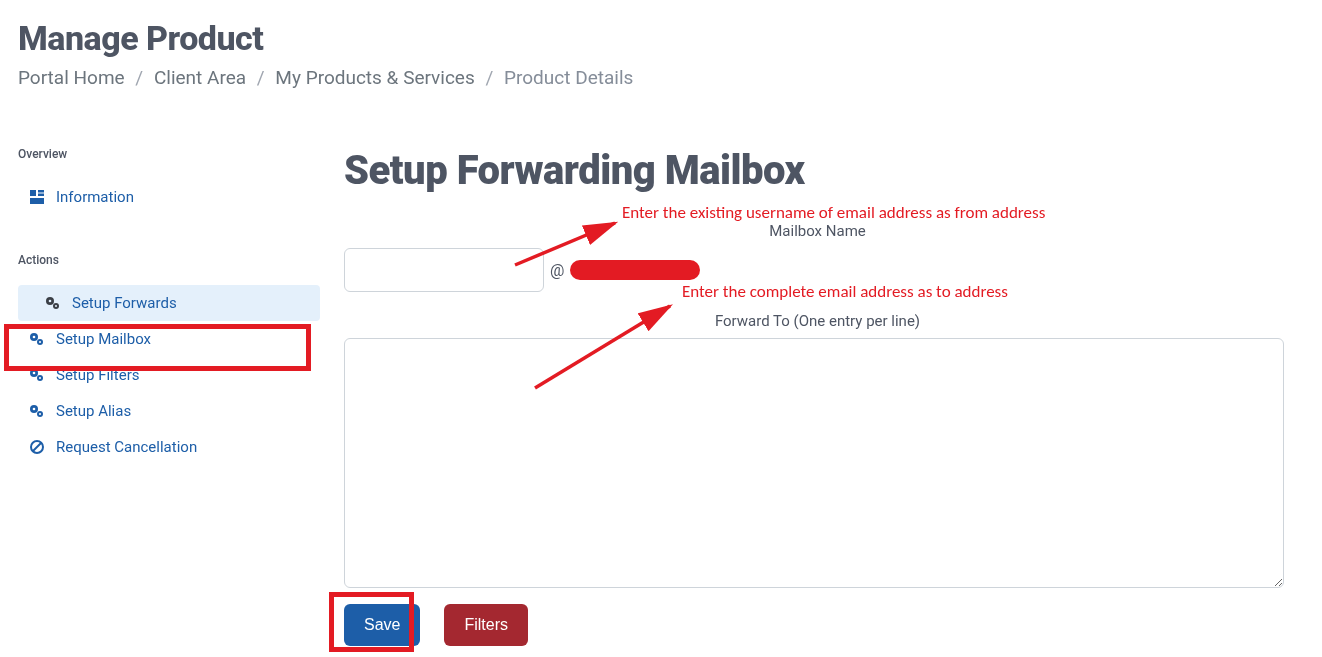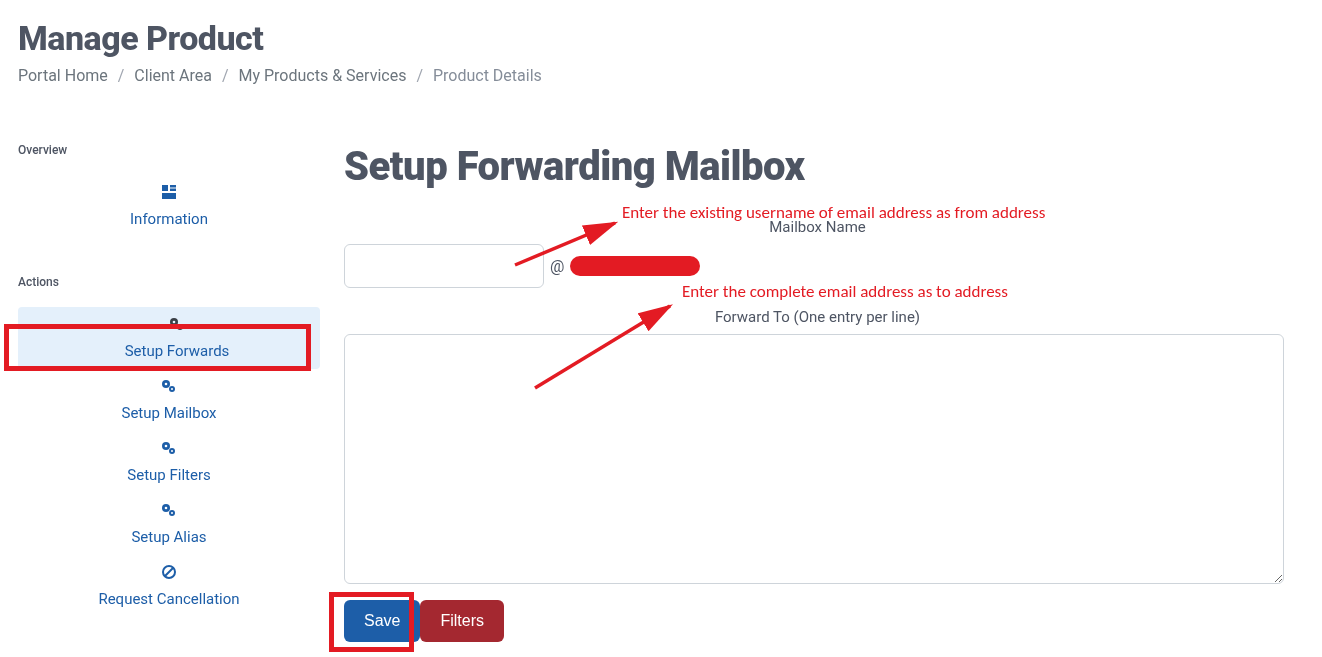--- a/index.html
+++ b/index.html
@@ -16,21 +16,21 @@
   .page-title {
     font-size: 34px;
     font-weight: 800;
     color: #4e5563;
     margin: 18px 0 8px 18px;
     letter-spacing: -0.5px;
   }
 
   .breadcrumb {
     margin: 8px 0 0 18px;
-    font-size: 16px;
+    font-size: 19px;
     color: #6c757d;
   }
   .breadcrumb a { color: #6c757d; text-decoration: none; }
   .breadcrumb .sep { margin: 0 6px; color: #a0a6b0; }
   .breadcrumb .current { color: #858d99; }
 
   .layout {
     display: flex;
     margin-top: 58px;
   }
@@ -49,21 +49,20 @@
 
   .side-item {
     display: flex;
     align-items: center;
     gap: 10px;
     padding: 9px 10px;
     font-size: 15px;
     color: #1d5ea8;
     cursor: pointer;
     border-radius: 4px;
-    flex-direction: column;
   }
   .side-item .icon { width: 18px; display:flex; align-items:center; justify-content:center; }
   .side-item svg { width: 16px; height: 16px; }
   .side-item.active {
     background: #e4f0fb;
   }
   .side-item.active .icon svg { fill: #3a3f46; }
 
   .main {
     flex: 1;
@@ -115,21 +114,21 @@
     border: 1px solid #ced4da;
     border-radius: 6px;
     padding: 10px;
     font-size: 15px;
     resize: both;
   }
 
   .button-row {
     margin-top: 12px;
     display: flex;
-    gap: 0;
+    gap: 24px;
   }
   .btn {
     border: none;
     color: #fff;
     font-size: 16px;
     font-weight: 500;
     padding: 12px 20px;
     border-radius: 6px;
     cursor: pointer;
   }

